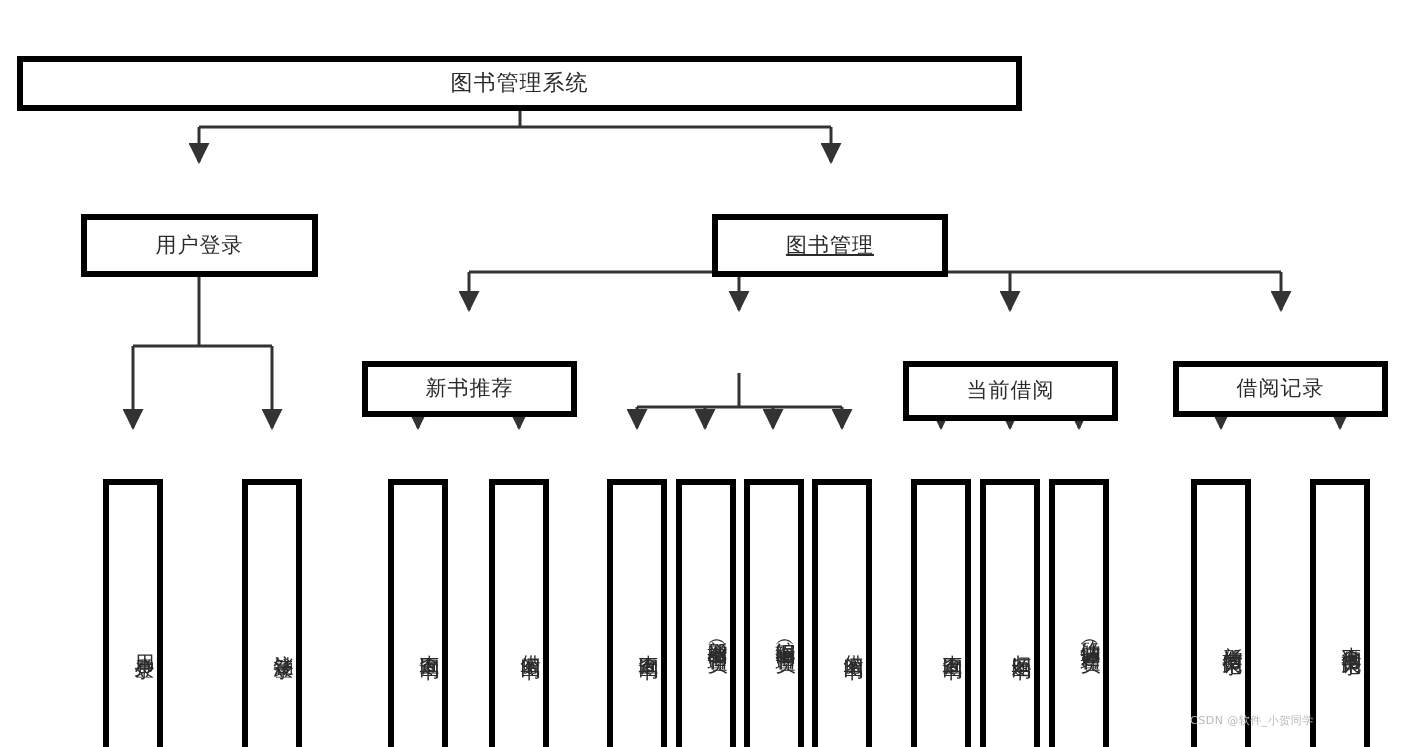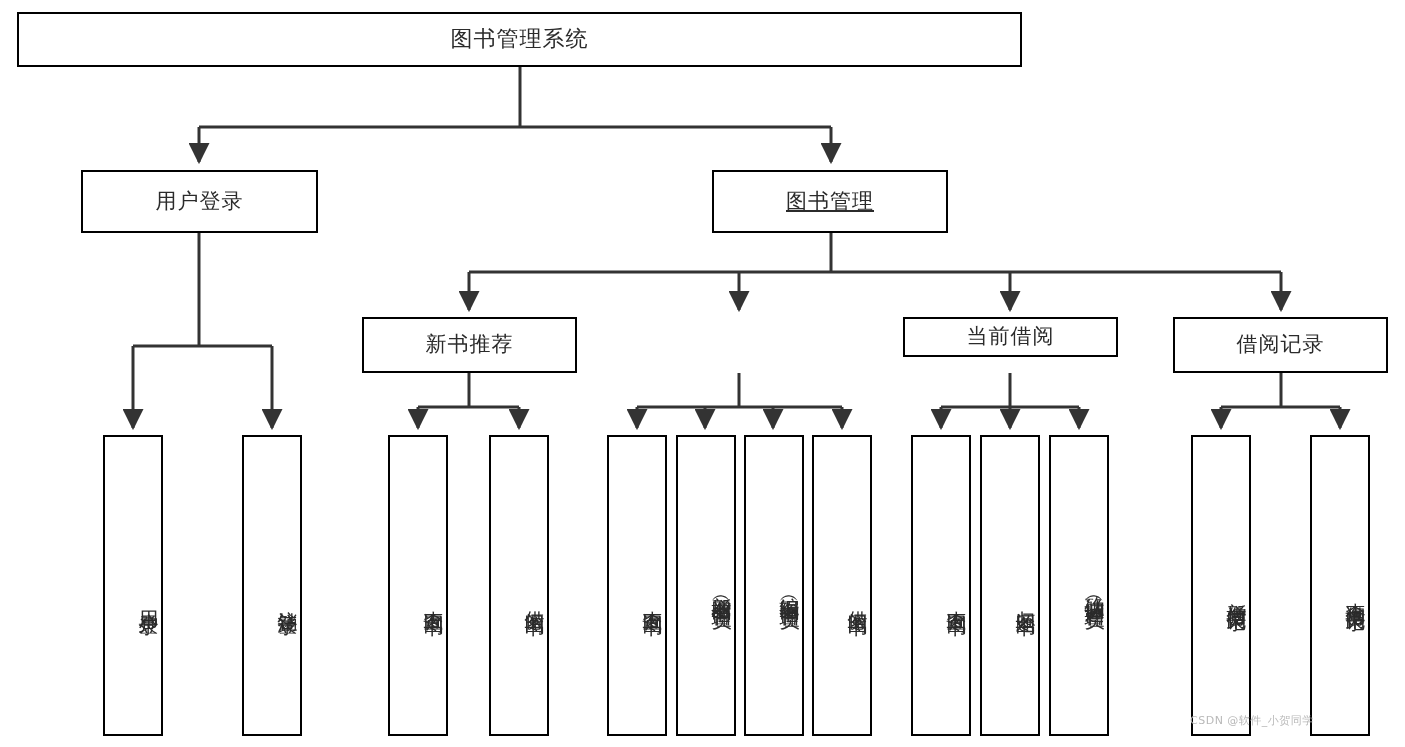--- a/index.html
+++ b/index.html
@@ -21,27 +21,28 @@
   svg#wires {
     position: absolute;
     left: 0;
     top: 0;
     width: 1405px;
     height: 747px;
   }
   .node {
     position: absolute;
     box-sizing: border-box;
-    border: 2px solid #000000;
+    border: 6px solid #000000;
     background: #ffffff;
     color: #2b2b2b;
     display: flex;
     align-items: center;
     justify-content: center;
     text-align: center;
+    margin-top: 44px;
   }
   .node.horiz {
     font-size: 21px;
     letter-spacing: 1px;
     line-height: 1.2;
   }
   .node.vert {
     writing-mode: vertical-rl;
     text-orientation: upright;
     font-size: 20px;
@@ -125,21 +126,21 @@
   <div class="node horiz" style="left:81px; top:170px; width:237px; height:63px;">
     <span>用户登录</span>
   </div>
   <div class="node horiz" style="left:712px; top:170px; width:236px; height:63px;text-decoration:underline;">
     <span>图书管理</span>
   </div>
 
   <div class="node horiz" style="left:362px; top:317px; width:215px; height:56px;">
     <span>新书推荐</span>
   </div>
-  <div class="node horiz" style="left:903px; top:317px; width:215px; height:40px;">
+  <div class="node horiz" style="left:903px; top:317px; width:215px; height:60px;">
     <span>当前借阅</span>
   </div>
   <div class="node horiz" style="left:1173px; top:317px; width:215px; height:56px;">
     <span>借阅记录</span>
   </div>
 
   <div class="node vert" style="left:103px; top:435px; width:60px; height:301px;">
     <span>用户登录</span>
   </div>
   <div class="node vert" style="left:242px; top:435px; width:60px; height:301px;">

